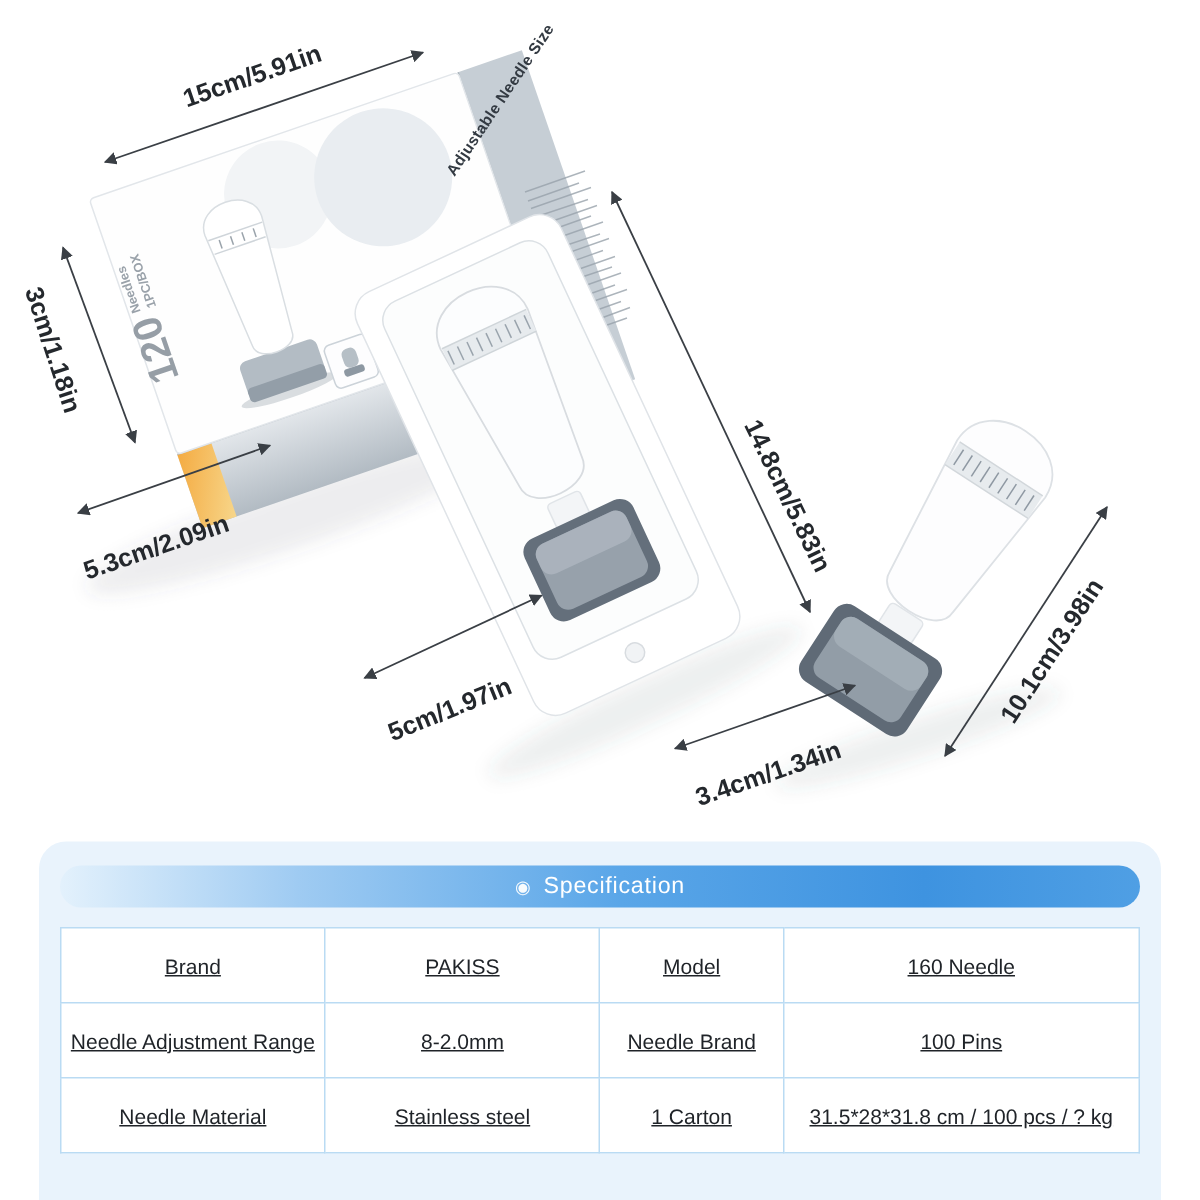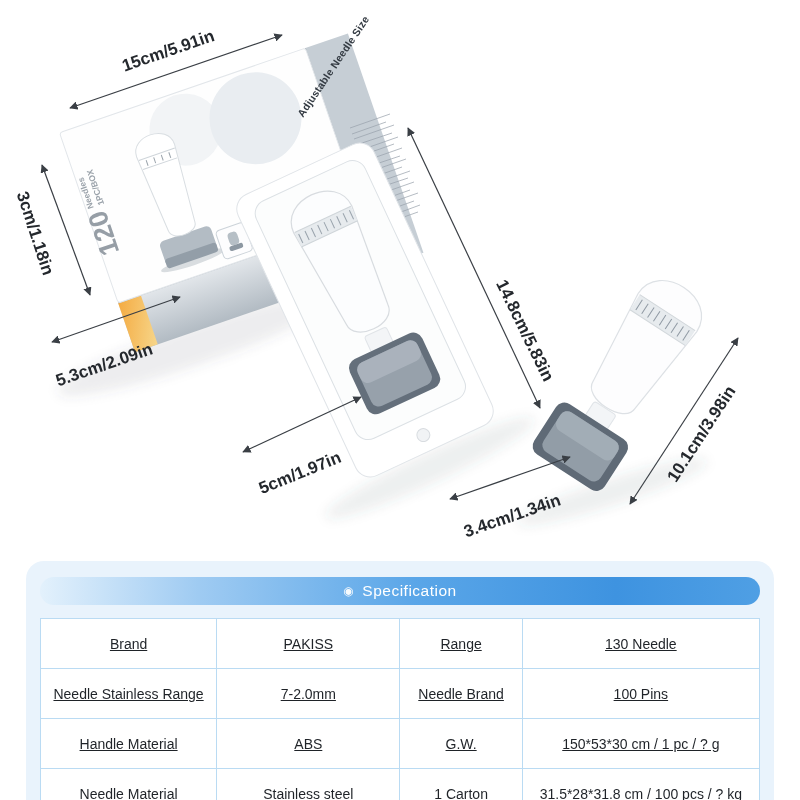--- a/index.html
+++ b/index.html
@@ -230,34 +230,28 @@
     <colgroup>
       <col style="width:24.5%">
         <col style="width:25.5%">
         <col style="width:17%">
         <col style="width:33%">
     </colgroup>
     <tbody>
       <tr>
         <td>Brand</td>
         <td>PAKISS</td>
-        <td>Range</td>
-        <td>130 Needle</td>
+        <td>Model</td>
+        <td>160 Needle</td>
       </tr>
       <tr>
-        <td>Needle Stainless Range</td>
-        <td>7-2.0mm</td>
+        <td>Needle Adjustment Range</td>
+        <td>8-2.0mm</td>
         <td>Needle Brand</td>
         <td>100 Pins</td>
-      </tr>
-      <tr>
-        <td>Handle Material</td>
-        <td>ABS</td>
-        <td>G.W.</td>
-        <td>150*53*30 cm / 1 pc / ? g</td>
       </tr>
       <tr>
         <td>Needle Material</td>
         <td>Stainless steel</td>
         <td>1 Carton</td>
         <td>31.5*28*31.8 cm / 100 pcs / ? kg</td>
       </tr>
     </tbody>
   </table>
 </div>

